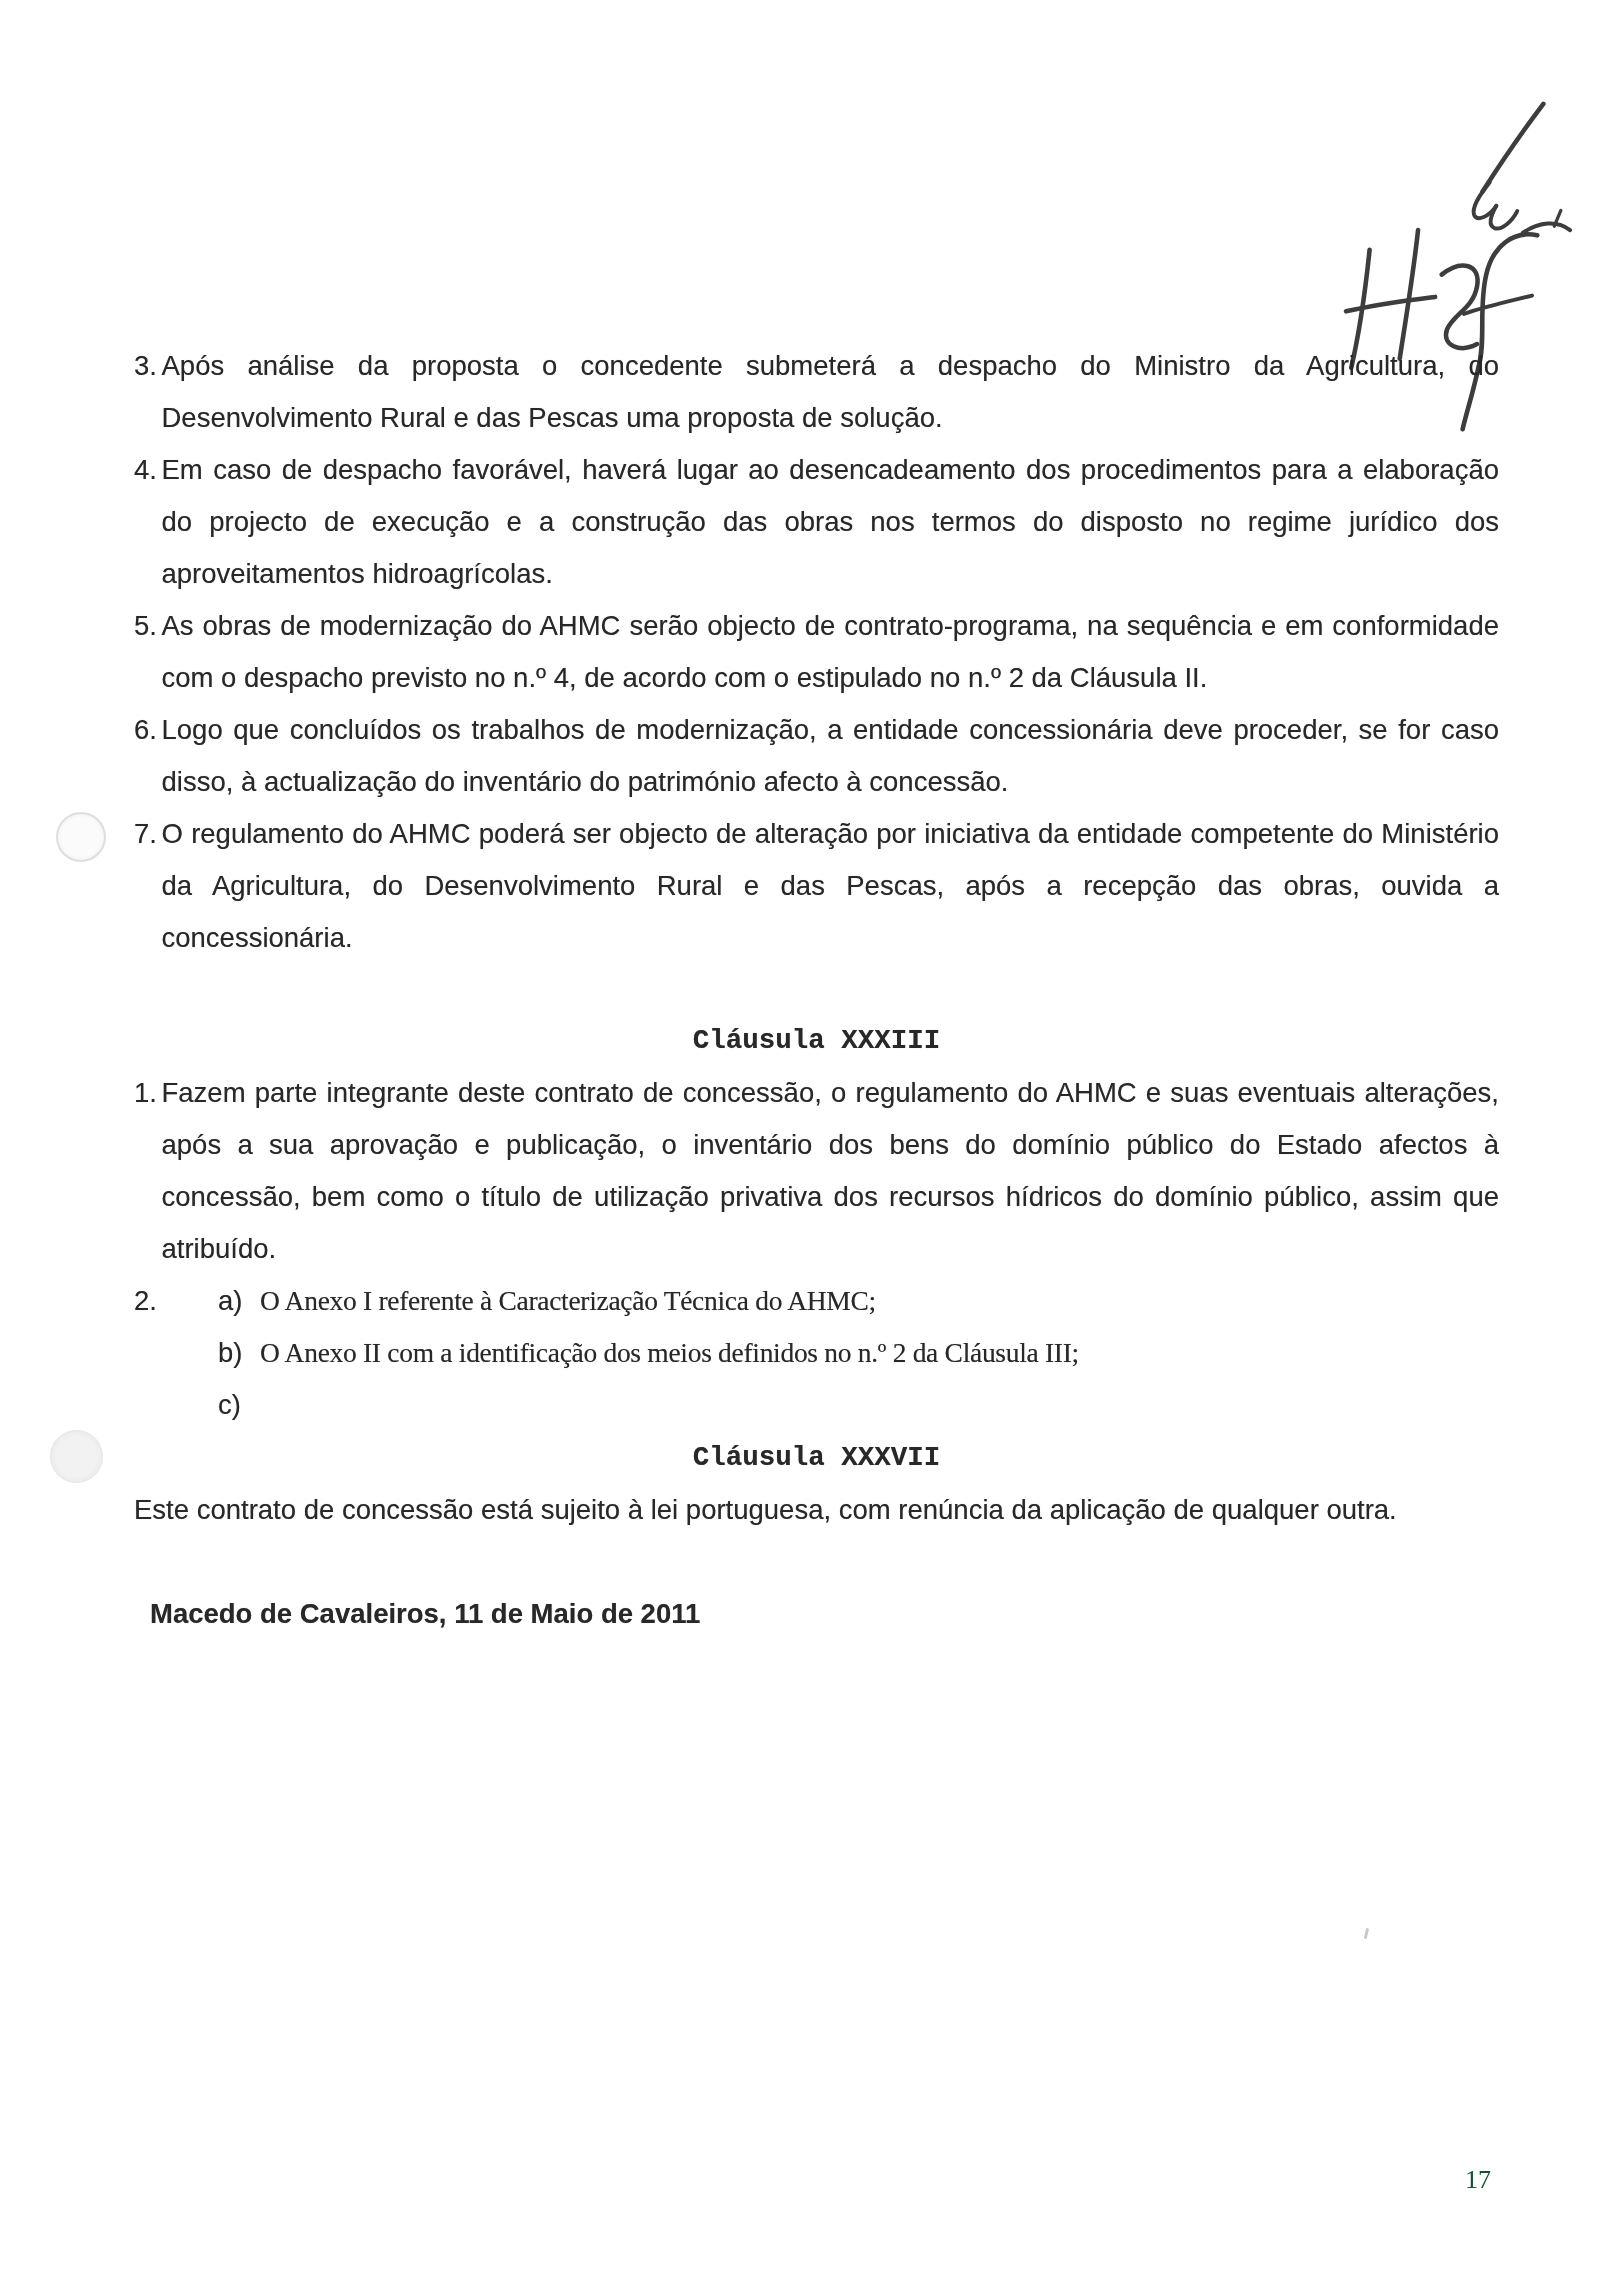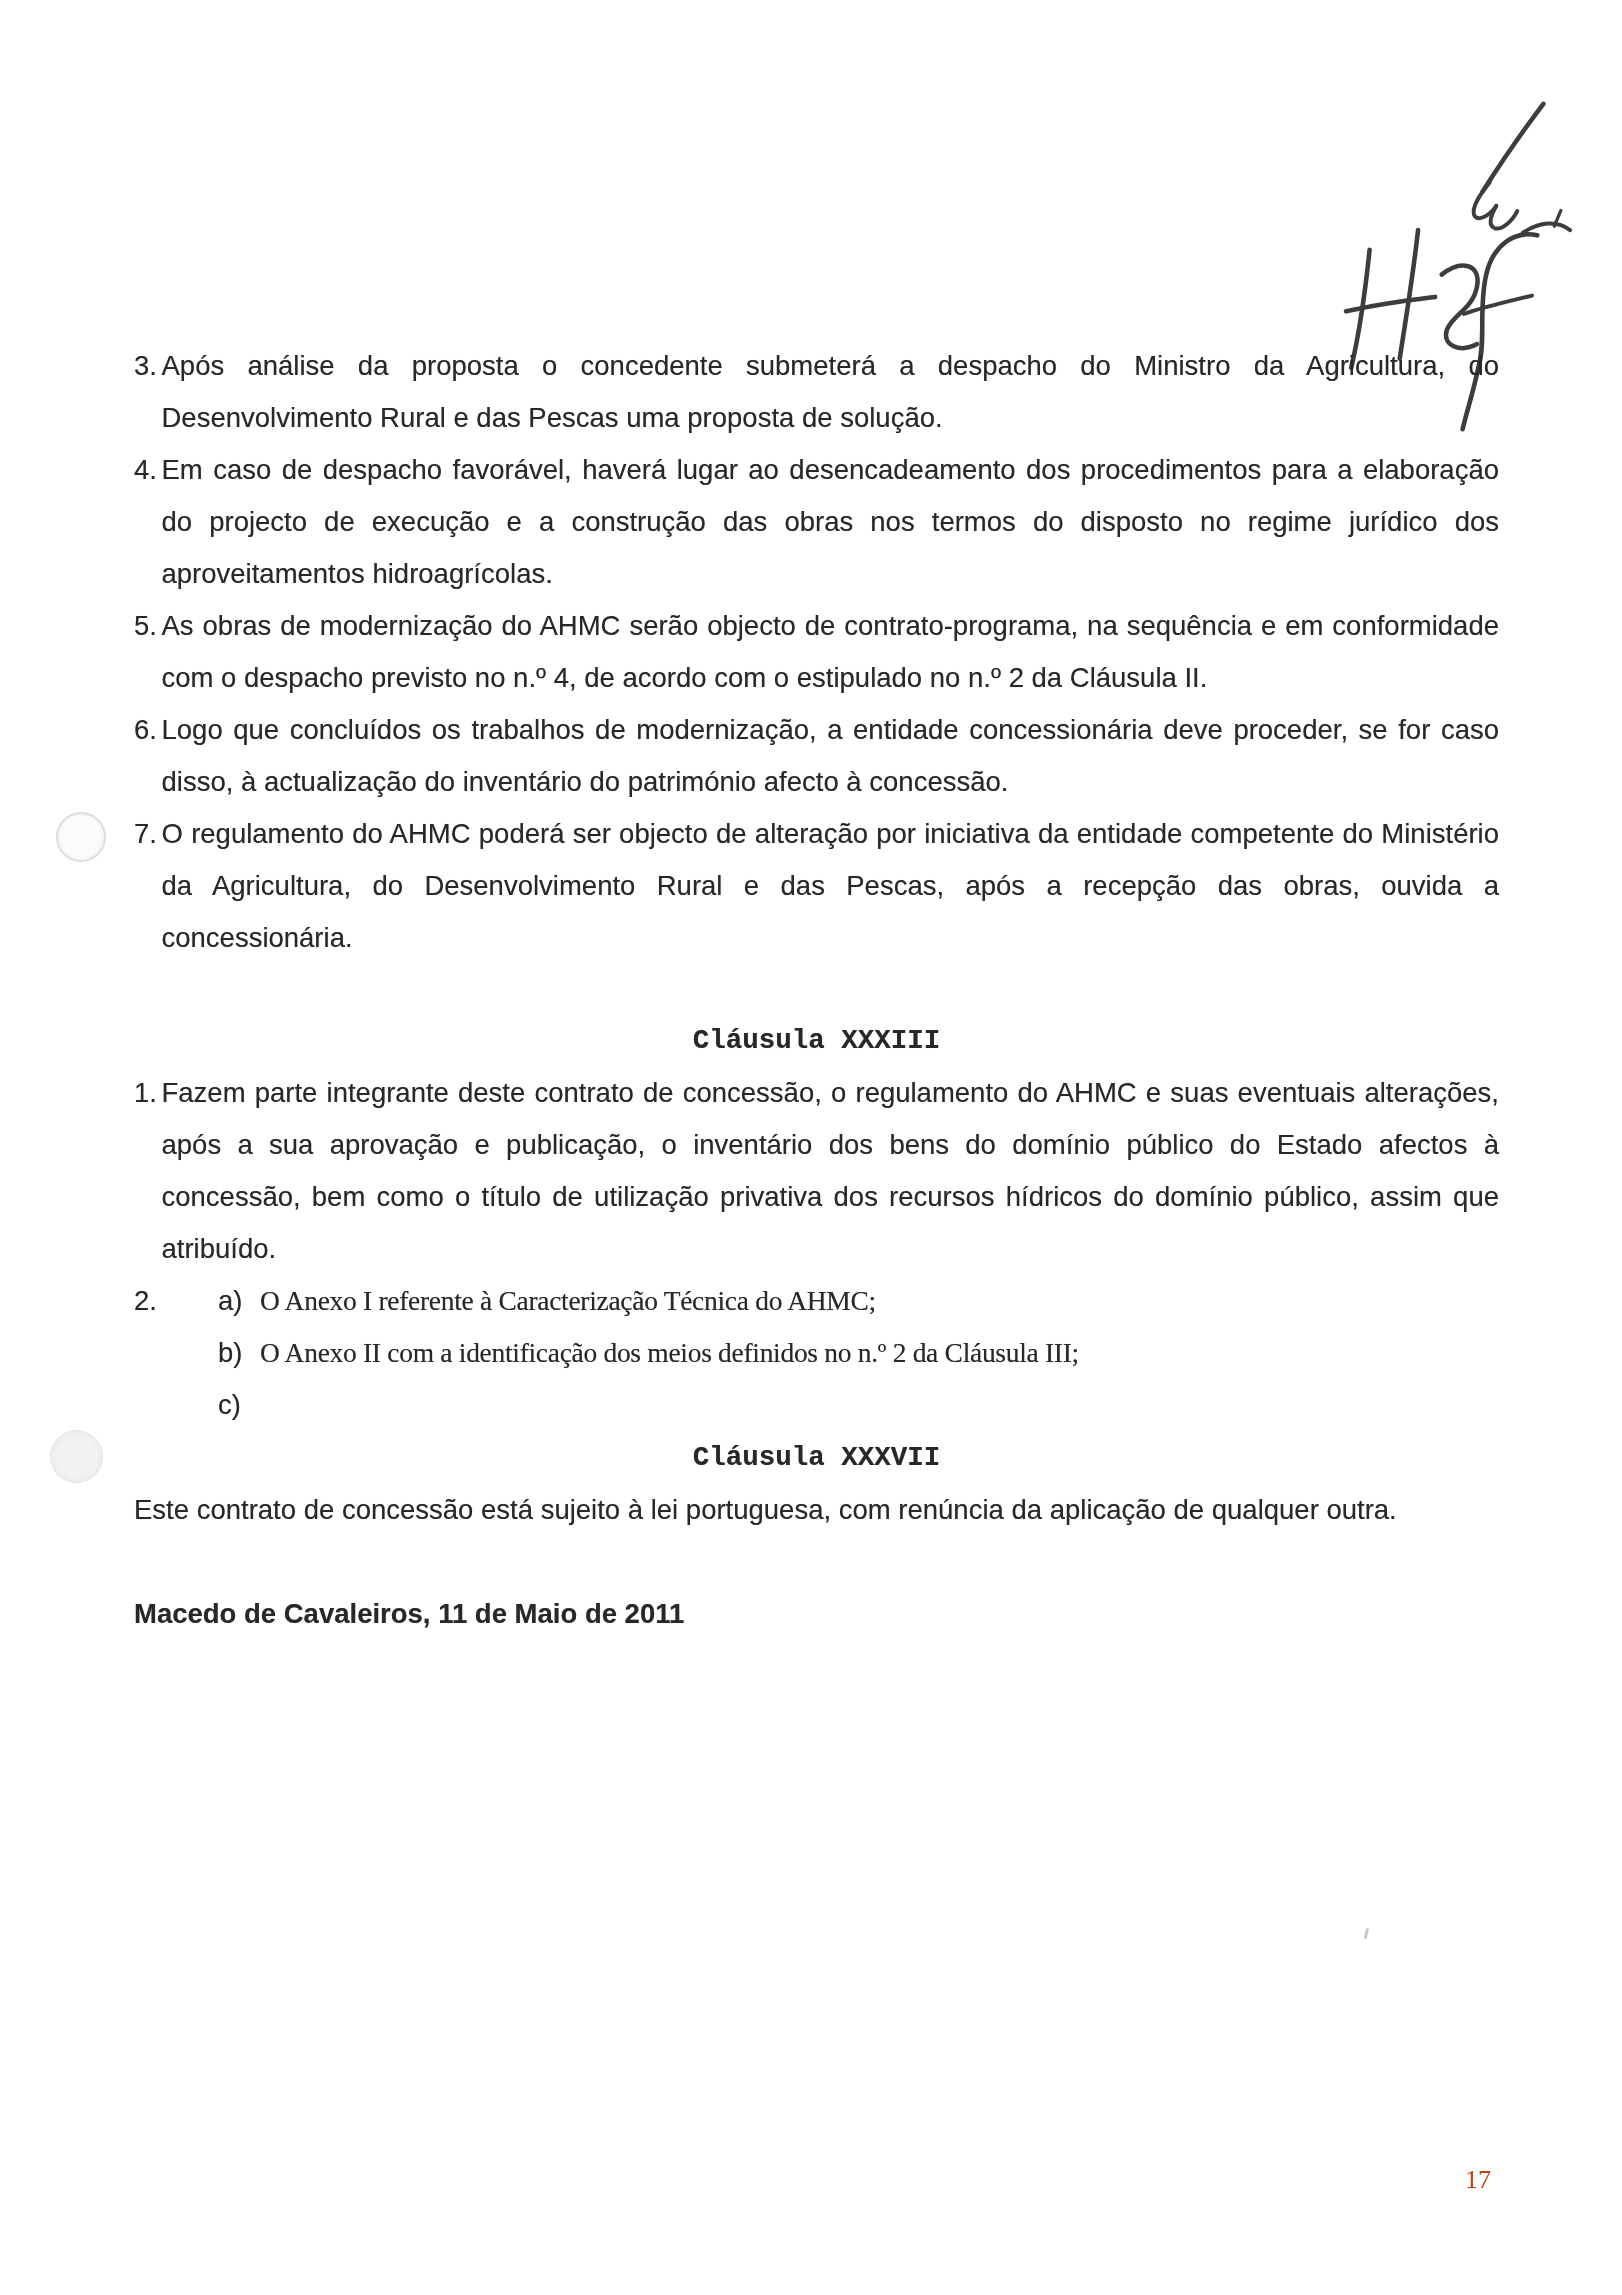--- a/index.html
+++ b/index.html
@@ -22,25 +22,25 @@
   }
   .item{position:relative;padding-left:27.5px;text-align:justify;}
   .item .num{position:absolute;left:0;top:0;}
   .sub{position:relative;margin-left:84px;padding-left:42px;text-align:justify;}
   .sub .num{position:absolute;left:0;top:0;}
   .sub .txt{letter-spacing:-0.3px;font-family:Liberation Serif, serif;}
   .heading{font-weight:bold;text-align:center;font-family:Liberation Mono, monospace;}
   .mt1{margin-top:51px;}
   .mt2{margin-top:53px;}
   .para{text-align:justify;}
-  .dateline{font-weight:bold;margin-top:52px;}
+  .dateline{font-weight:bold;margin-top:52px;margin-left:16px;}
   .page-number{
     position:absolute;left:1465px;top:2165px;
     font-family:"Liberation Serif",serif;
-    font-size:26px;color:#c2410c;
+    font-size:26px;color:#14532d;
   }
   .punch{position:absolute;border-radius:50%;}
   .punch-1{left:56px;top:812px;width:46px;height:46px;background:#fbfbfb;border:2px solid #dedede;box-shadow:inset 0 0 3.9px #ececec;}
   .punch-2{left:50px;top:1430px;width:51px;height:51px;background:#f2f2f2;border:1.3px solid #e4e4e4;box-shadow:inset 0 0 6.5px #e6e6e6;}
   .sig{position:absolute;pointer-events:none;}
   .sig path{fill:none;stroke:#3d3d3d;stroke-linecap:round;stroke-linejoin:round;}
   .speck{position:absolute;left:1365px;top:1928px;width:2.6px;height:10.5px;background:#c9c9c9;transform:rotate(14deg);border-radius:1.3px;}
 </style>
 </head>
 <body>

